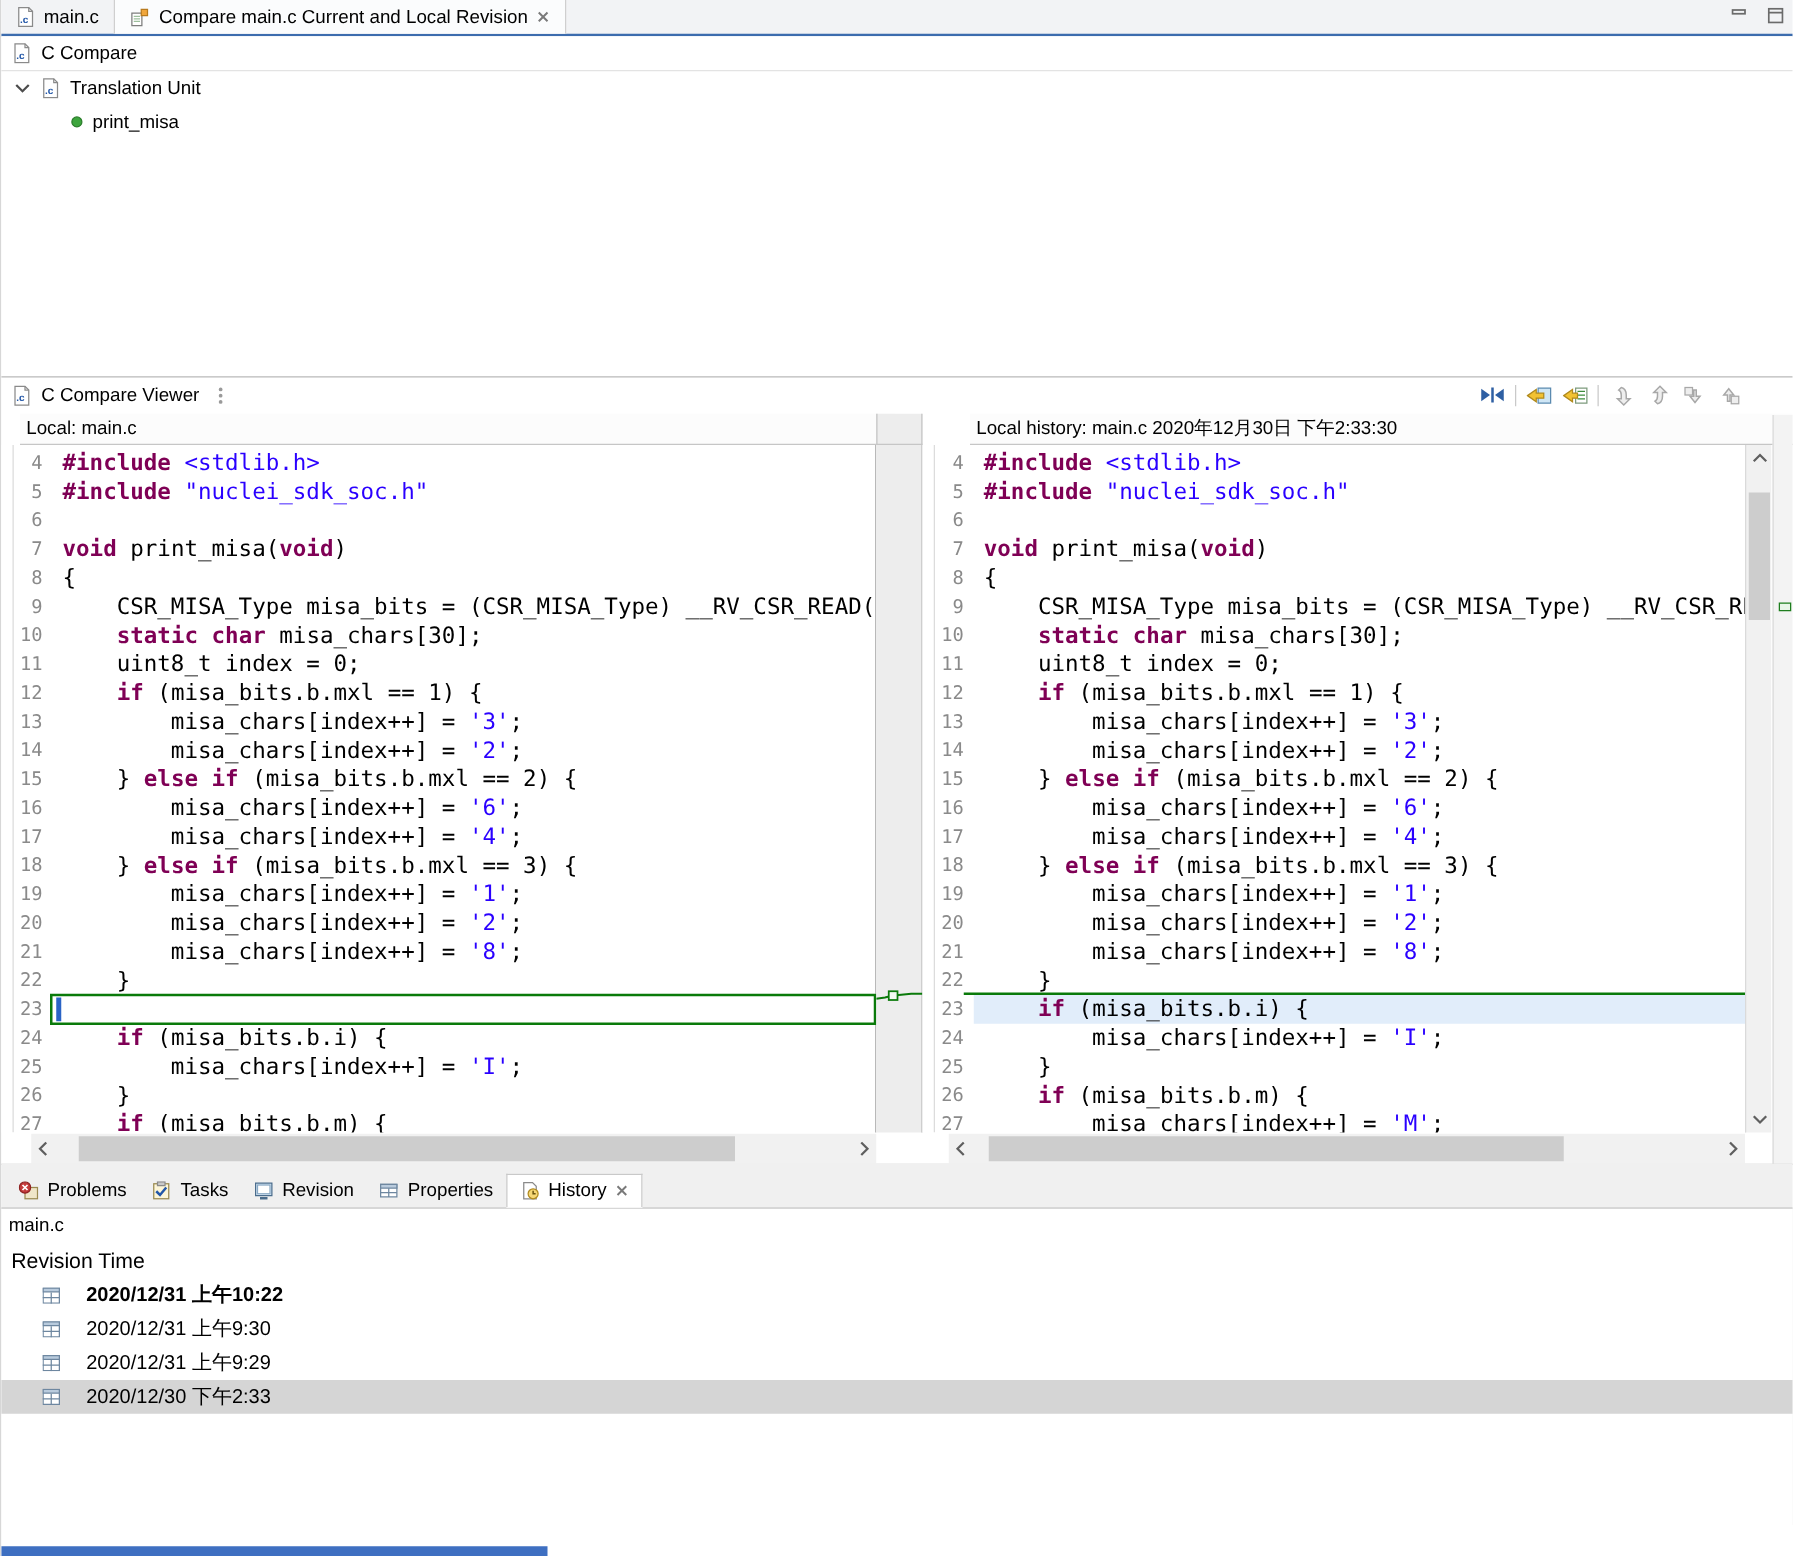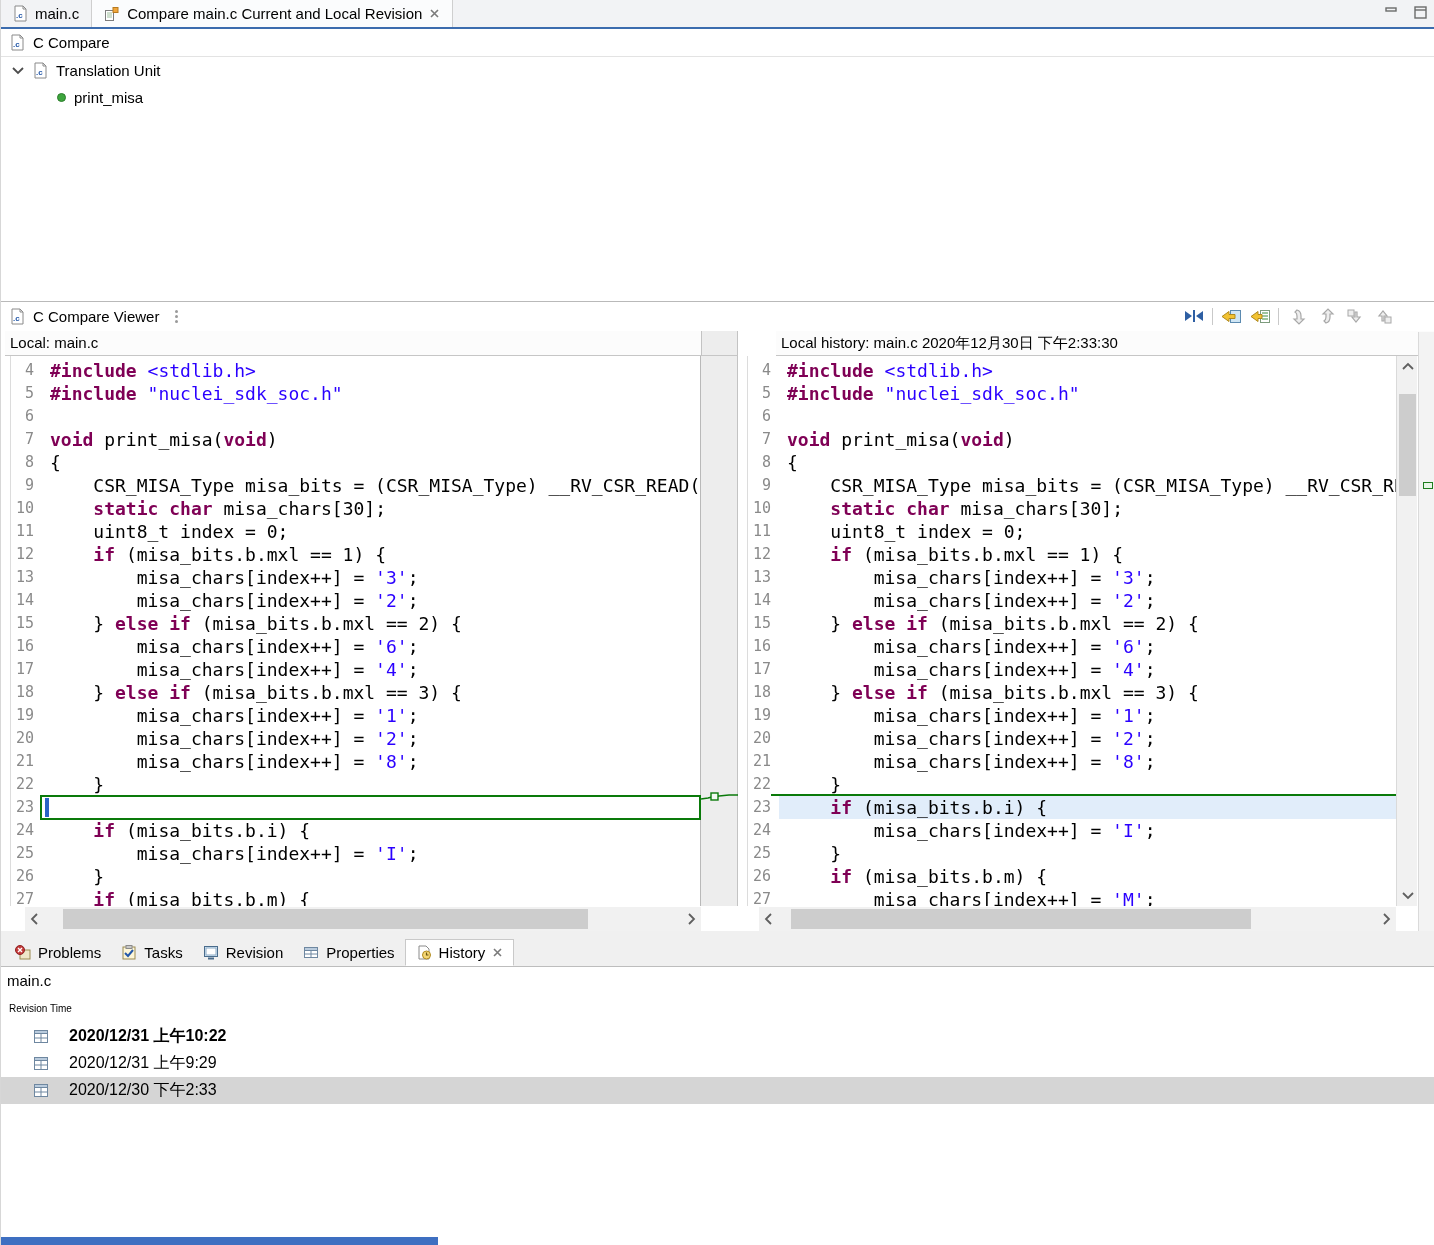--- a/index.html
+++ b/index.html
@@ -27,21 +27,21 @@
   .cv-row{ position:absolute; left:0; top:0; width:1434px; height:29px; display:flex;
            align-items:center; gap:8px; padding-left:9px; font-size:15px; }
   .dots{ display:inline-block; width:4px; margin-left:8px; }
   .dots i{ display:block; width:3px; height:3px; border-radius:50%; background:#9a9a9a; margin:2px 0; }
   .cv-tools{ position:absolute; right:40px; top:4px; display:flex; align-items:center; gap:7px; }
   .tool{ width:22px; height:20px; display:flex; align-items:center; justify-content:center; }
   .tsep{ width:1px; height:17px; background:#c9c9c9; }
   .phead-row{ position:absolute; top:29px; left:0; width:1434px; height:25px; }
   .phead{ position:absolute; top:0; height:25px; background:#fcfcfc; border-bottom:1px solid #c6c6c6;
           font-size:15px; line-height:24px; padding-left:5px; overflow:hidden; white-space:nowrap; }
-  .ph-l{ left:4px; width:700px; }
+  .ph-l{ left:15px; width:700px; }
   .ph-c{ left:700px; width:37px; background:#ededed; border-left:1px solid #c3c3c3; border-right:1px solid #c3c3c3;}
   .ph-r{ left:775px; width:697px; }
   .code-row{ position:absolute; top:54px; left:0; width:1434px; height:550px; }
   .pane{ position:absolute; top:0; height:550px; overflow:hidden; background:#fff; padding-top:3px; }
   .pane::before{ content:''; position:absolute; left:9px; top:0; bottom:0; border-left:1px solid #dcdcdc; }
   .pane-l{ left:0; width:700px; border-right:1px solid #b9b9b9; }
   .pane-c{ left:700px; width:37px; height:550px; position:absolute; background:#ededed; border-right:1px solid #c3c3c3; }
   .pane-r{ left:737px; width:658px; }
   .cl{ display:flex; height:23px; line-height:23px; white-space:pre; padding-left:11px;
        font-family:"DejaVu Sans Mono","Liberation Mono",monospace; font-size:18px; position:relative; }
@@ -66,21 +66,21 @@
   .harrow{ position:absolute; top:0; width:18px; height:24px; display:flex; align-items:center; justify-content:center; }
   .hthumb{ position:absolute; top:2px; height:20px; background:#cdcdcd; }
   
   .bottom{ position:absolute; left:0; top:931px; width:1434px; height:314px; background:#f0f0f0; }
   .btabs{ position:absolute; left:0; top:8px; height:28px; width:1434px; display:flex; align-items:stretch;
           padding-left:4px; border-bottom:1px solid #bdbdbd; }
   .btab{ display:flex; align-items:center; gap:7px; padding:0 10px; font-size:15px; }
   .btab.active{ background:#ffffff; border:1px solid #c9c9c9; border-bottom:1px solid #fff; }
   .bcontent{ position:absolute; left:0; top:36px; width:1434px; height:278px; background:#fff; }
   .bfile{ height:27px; line-height:27px; padding-left:6px; font-size:15px; }
-  .bcol{ height:29px; line-height:29px; padding-left:8px; font-size:10px; }
+  .bcol{ height:29px; line-height:29px; padding-left:8px; font-size:17px; }
   .hrow{ display:flex; align-items:center; gap:21px; height:27px; padding-left:33px; font-size:16px; }
   .hrow.bold{ font-weight:bold; }
   .hrow.sel{ background:#d5d5d5; }
   .bluebar{ position:absolute; left:0; top:1237px; width:437px; height:8px; background:#3e6fc1; }
   svg{ display:block; }
 </style>
 </head>
 <body>
 
 <div id="screen">
@@ -397,20 +397,29 @@
   </svg>
             <span>2020/12/31 上午10:22</span>
           </div>
           <div class="hrow">
             <svg width="14" height="13" viewBox="0 0 14 13">
     <rect x="0.5" y="0.5" width="13" height="12" fill="#ffffff" stroke="#6e87a0"></rect>
     <rect x="0.5" y="0.5" width="13" height="3" fill="#b9cbdd" stroke="#6e87a0"></rect>
     <line x1="7" y1="4" x2="7" y2="13" stroke="#6e87a0"></line>
     <line x1="0" y1="8" x2="14" y2="8" stroke="#6e87a0"></line>
   </svg>
+            <span>2020/12/31 上午9:30</span>
+          </div>
+          <div class="hrow">
+            <svg width="14" height="13" viewBox="0 0 14 13">
+    <rect x="0.5" y="0.5" width="13" height="12" fill="#ffffff" stroke="#6e87a0"></rect>
+    <rect x="0.5" y="0.5" width="13" height="3" fill="#b9cbdd" stroke="#6e87a0"></rect>
+    <line x1="7" y1="4" x2="7" y2="13" stroke="#6e87a0"></line>
+    <line x1="0" y1="8" x2="14" y2="8" stroke="#6e87a0"></line>
+  </svg>
             <span>2020/12/31 上午9:29</span>
           </div>
           <div class="hrow sel">
             <svg width="14" height="13" viewBox="0 0 14 13">
     <rect x="0.5" y="0.5" width="13" height="12" fill="#ffffff" stroke="#6e87a0"></rect>
     <rect x="0.5" y="0.5" width="13" height="3" fill="#b9cbdd" stroke="#6e87a0"></rect>
     <line x1="7" y1="4" x2="7" y2="13" stroke="#6e87a0"></line>
     <line x1="0" y1="8" x2="14" y2="8" stroke="#6e87a0"></line>
   </svg>
             <span>2020/12/30 下午2:33</span>

